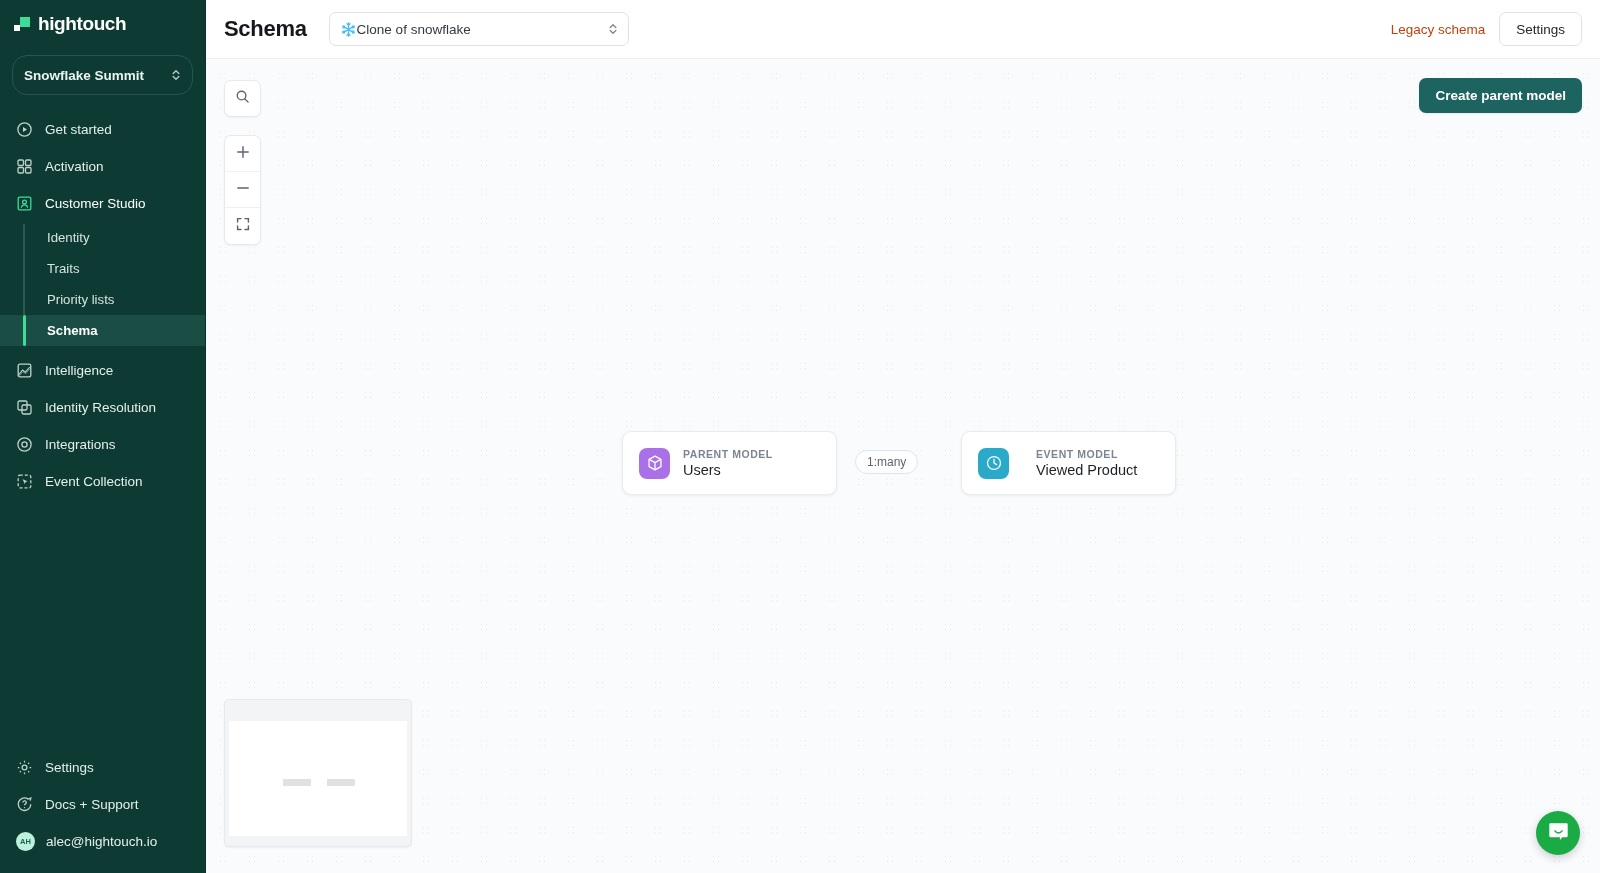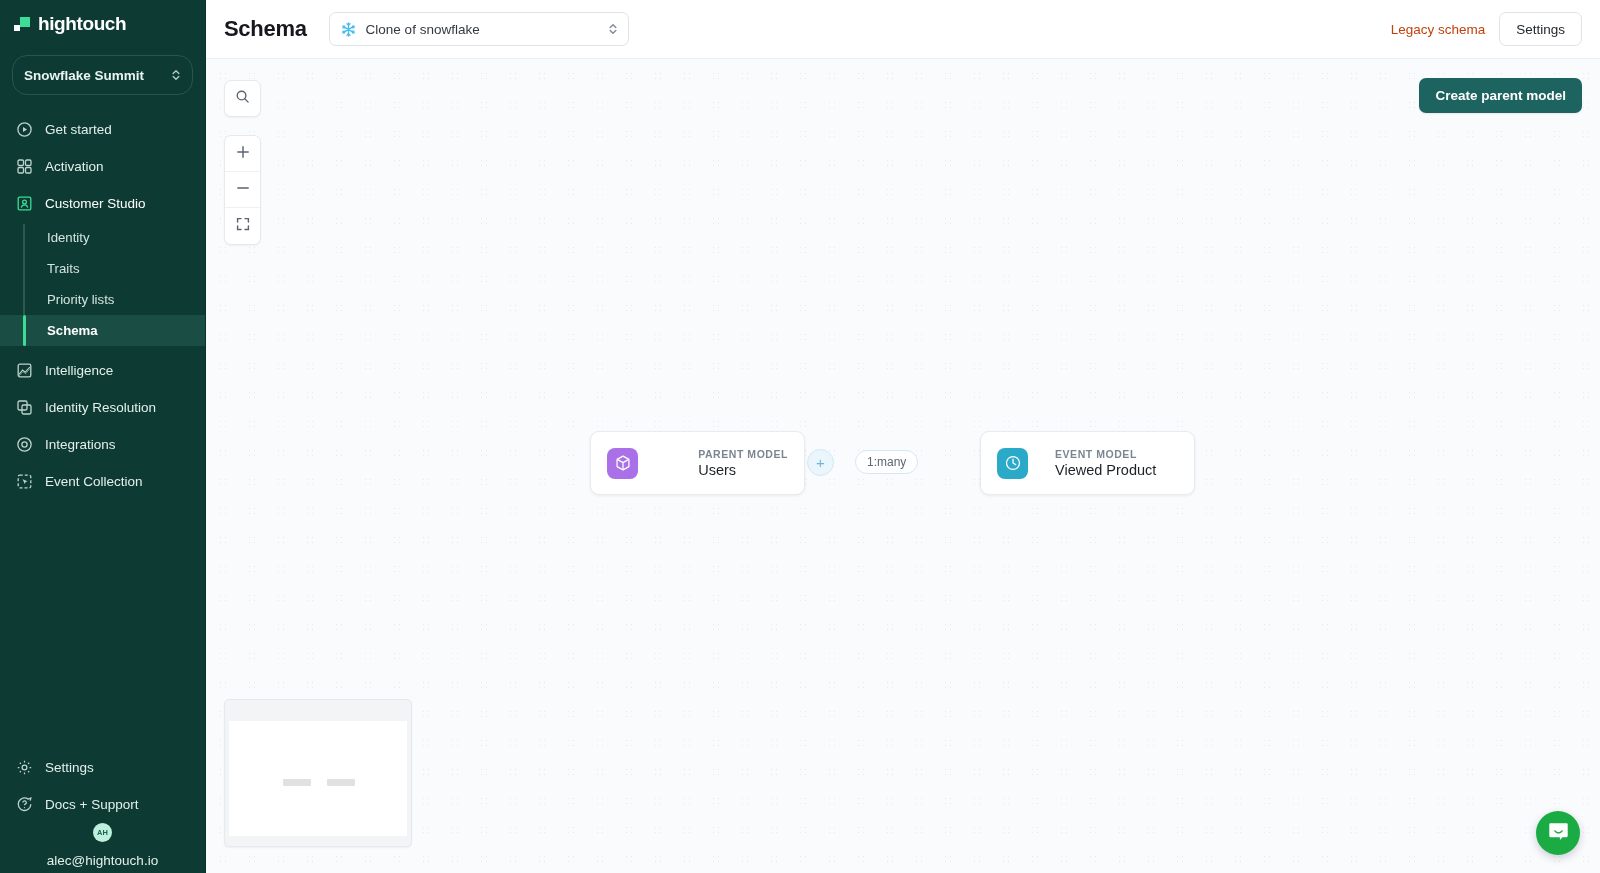--- a/index.html
+++ b/index.html
@@ -67,41 +67,41 @@
   }
   .sub-item.selected::before {
     content: ""; position: absolute; left: 23px; top: 0; bottom: 0;
     width: 2.5px; background: #3ddc97; border-radius: 2px;
   }
 
   .nav-bottom { padding-bottom: 13px; }
   .user-row {
     display: flex; align-items: center; gap: 11px;
     height: 37px; padding: 0 16px; cursor: pointer;
-    color: #e4efec; font-size: 13.5px; font-weight: 500; flex-direction: column;
+    color: #e4efec; font-size: 13.5px; font-weight: 500;
   }
   .avatar {
     width: 19px; height: 19px; flex: 0 0 19px; border-radius: 50%;
     background: #bff0dc; color: #17655a; font-size: 7.5px; font-weight: 700;
     display: flex; align-items: center; justify-content: center;
     letter-spacing: .2px;
   }
 
   
   .main { flex: 1 1 auto; height: 873px; position: relative; background: #ffffff; display:flex; flex-direction:column;}
   .topbar {
     height: 59px; flex: 0 0 59px; background: #fff;
     border-bottom: 1px solid #eceff2;
     display: flex; align-items: center; padding: 0 18px 0 18px; gap: 14px;
     position: relative; z-index: 6;
   }
   .page-title { font-size: 22px; font-weight: 600; color: #16181d; letter-spacing: -.3px; }
   .source-select {
     width: 300px; height: 34px; border: 1px solid #dfe3e8; border-radius: 7px;
-    display: flex; align-items: center; padding: 0 10px; gap: 9px;
+    display: flex; align-items: center; padding: 0 10px; 
     background: #fff; cursor: pointer; margin-left: 8px;
   }
   .source-name { font-size: 13.5px; color: #333940; flex: 1 1 auto; }
   .snowflake-ic { width: 17px; height: 17px; flex: 0 0 17px; }
   .spacer { flex: 1 1 auto; }
   .legacy-link {
     color: #c2410c; font-size: 13.5px; cursor: pointer; font-weight: 500;
   }
   .settings-btn {
     height: 34px; padding: 0 16px; border: 1px solid #dfe3e8; border-radius: 7px;
@@ -154,22 +154,22 @@
   .node-icon {
     width: 31px; height: 31px; flex: 0 0 31px; border-radius: 8px;
     display: flex; align-items: center; justify-content: center;
   }
   .node-kind {
     font-size: 10.5px; font-weight: 700; letter-spacing: .55px;
     color: #7b8592; text-transform: uppercase; line-height: 14px;
   }
   .node-label { font-size: 14.5px; color: #1d2228; line-height: 18px; }
 
-  #node-parent { left: 384px; top: 372px; width: 215px; height: 64px; justify-content: space-between; }
-  #node-event  { left: 774px; top: 372px; width: 215px; height: 64px; gap: 27px; }
+  #node-parent { left: 416px; top: 372px; width: 215px; height: 64px; }
+  #node-event  { left: 755px; top: 372px; width: 215px; height: 64px; gap: 27px; }
 
   .edge-layer { position: absolute; inset: 0; pointer-events: none; }
   .edge-plus {
     position: absolute; left: 601px; top: 390px; width: 27px; height: 27px;
     border-radius: 50%; background: #eaf6fc; border: 1px solid #cfe9f6;
     color: #6fb6d9; font-size: 15px; line-height: 25px; text-align: center;
     cursor: pointer; pointer-events: auto; font-weight: 500;
   }
   .edge-chip {
     position: absolute; left: 649px; top: 391px; height: 24px;

